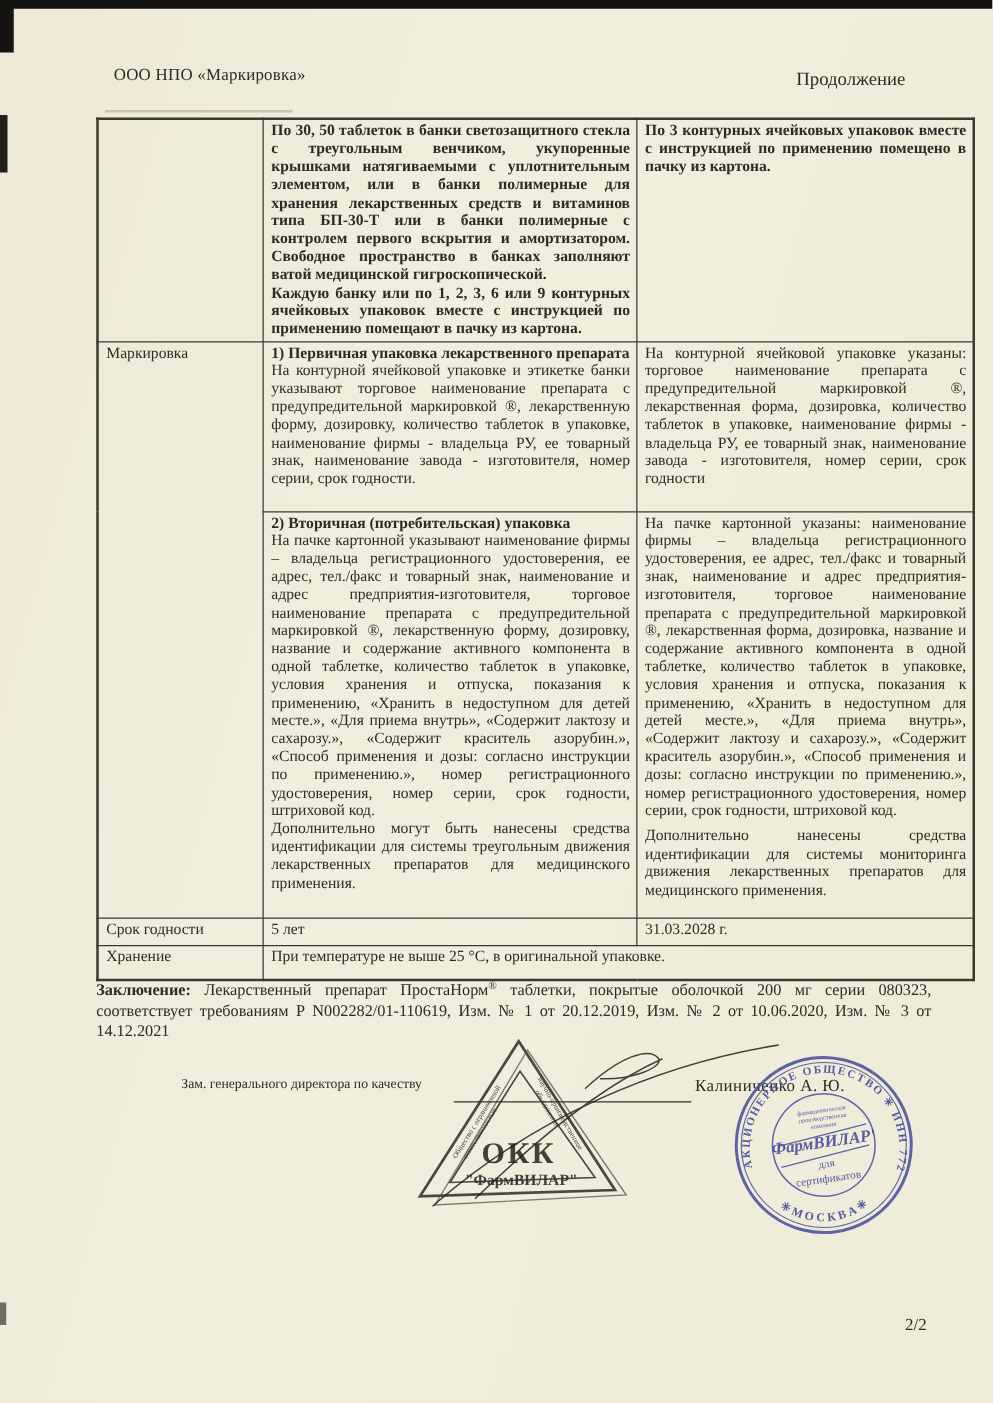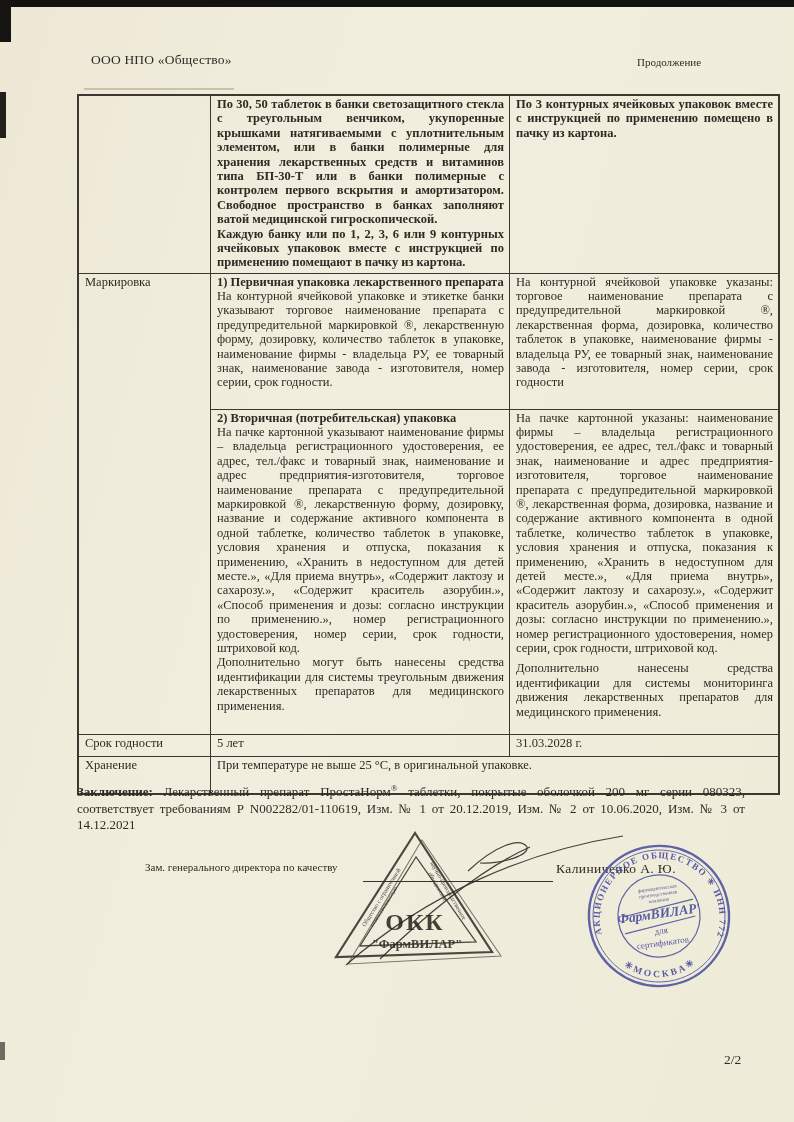--- a/index.html
+++ b/index.html
@@ -11,38 +11,38 @@
     color:#2e2b25;
   }
   
   .scan-topbar{position:absolute;left:0;top:0;width:794px;height:7px;background:#141210;}
   .scan-corner{position:absolute;left:0;top:0;width:11px;height:42px;background:#161412;}
   .scan-edge1{position:absolute;left:0;top:92px;width:6px;height:46px;background:#23201c;}
   .scan-edge2{position:absolute;left:0;top:1042px;width:5px;height:18px;background:#3a352e;opacity:.7;}
   .scan-streak{position:absolute;left:84px;top:88px;width:150px;height:2px;background:#c9c3ae;}
 
   .hdr-left{position:absolute;left:91px;top:52px;font-size:13.5px;letter-spacing:.2px;}
-  .hdr-right{position:absolute;left:637px;top:56px;font-size:11px;}
+  .hdr-right{position:absolute;left:637px;top:56px;font-size:15px;}
 
   table.doc{
     position:absolute;left:77px;top:94px;width:664px;
     border-collapse:collapse;table-layout:fixed;
     border:2px solid #3c3830;
   }
   table.doc td{
     border:1.4px solid #3c3830;
     vertical-align:top;overflow:hidden;
     padding:1px 5px 2px 6px;
     font-size:12.5px;line-height:14.4px;
   }
   td.c1{width:120px;font-size:12.8px;}
   td.c2{width:287px;}
   td.c3{width:257px;font-size:12.2px;line-height:14.1px;}
   .r1{height:178px;font-weight:bold;} .r2a{height:136px;} .r2b{height:325px;}
-  .r3{height:22px;} .r4{height:38px;}
+  .r3{height:22px;} .r4{height:28px;}
   .just{text-align:justify;}
   .cellhead{font-weight:bold;text-align:left;}
   .para2{margin-top:0px;}
   .extra{margin-top:6px;}
 
   .conclusion{
     position:absolute;left:77px;top:780px;width:668px;
     font-size:13px;line-height:16.5px;text-align:justify;
   }
   .conclusion b{font-weight:bold;}
@@ -59,21 +59,21 @@
 </style>
 </head>
 <body>
 
 <div class="scan-topbar"></div>
 <div class="scan-corner"></div>
 <div class="scan-edge1"></div>
 <div class="scan-edge2"></div>
 <div class="scan-streak"></div>
 
-<div class="hdr-left">ООО НПО «Общество»</div>
+<div class="hdr-left">ООО НПО «Маркировка»</div>
 <div class="hdr-right">Продолжение</div>
 
 <table class="doc">
   <tbody>
       <tr class="r1">
     <td class="c1"></td>
     <td class="c2">
       <div class="just">По 30, 50 таблеток в банки светозащитного стекла с треугольным венчиком, укупоренные крышками натягиваемыми с уплотнительным элементом, или в банки полимерные для хранения лекарственных средств и витаминов типа БП-30-Т или в банки полимерные с контролем первого вскрытия и амортизатором. Свободное пространство в банках заполняют ватой медицинской гигроскопической.</div>
       <div class="just para2">Каждую банку или по 1, 2, 3, 6 или 9 контурных ячейковых упаковок вместе с инструкцией по применению помещают в пачку из картона.</div>
     </td>

